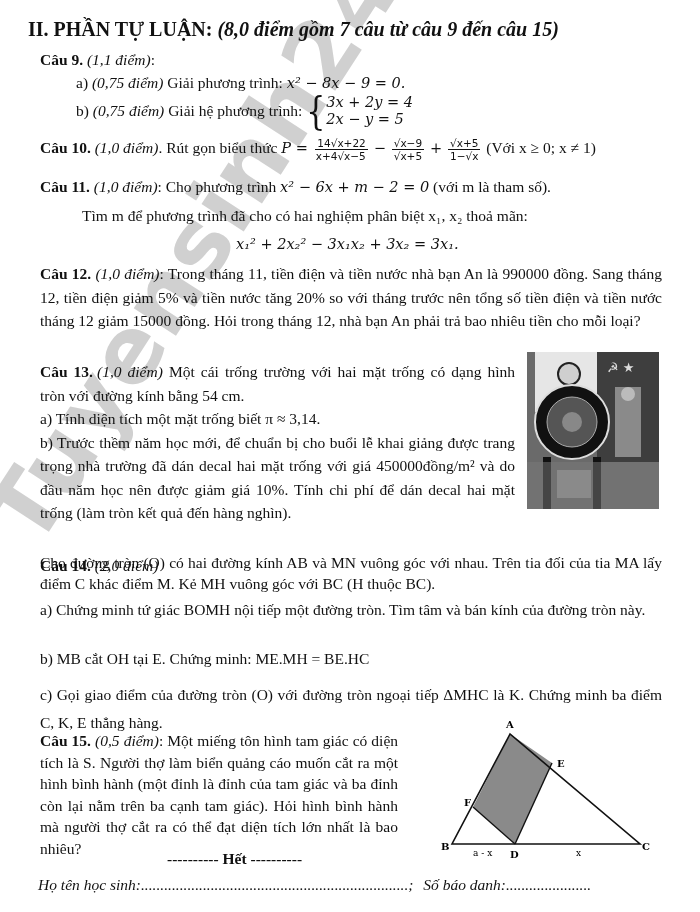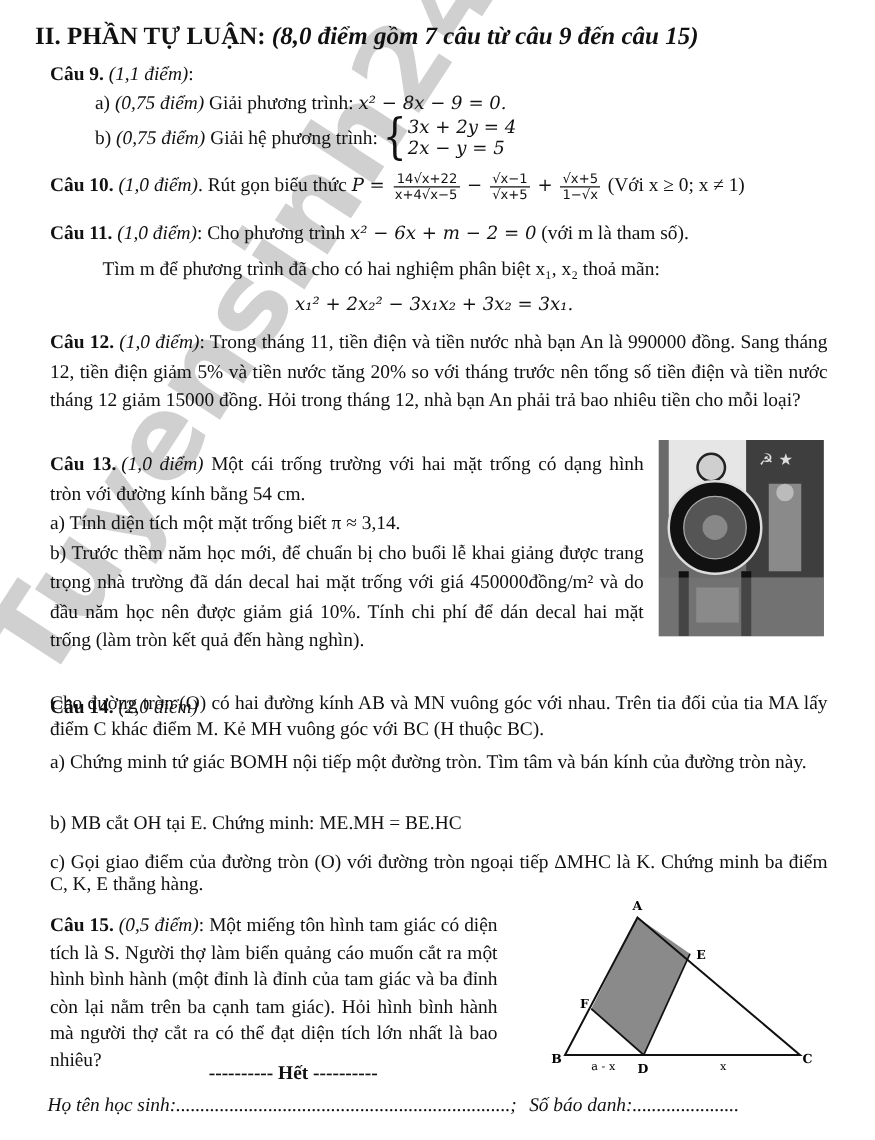--- a/index.html
+++ b/index.html
@@ -64,21 +64,21 @@
 <div class="abs" style="left:40px; top:137px;">
   <b>Câu 10.</b>
   <i>(1,0 điểm)</i><span>. Rút gọn biểu thức</span>
   <span class="math">P =</span>
   <span class="frac">
       <span class="num">14√x+22</span>
       <span class="den">x+4√x−5</span>
     </span>
   <span class="mnum">−</span>
   <span class="frac">
-      <span class="num">√x−1</span>
+      <span class="num">√x−9</span>
       <span class="den">√x+5</span>
     </span>
   <span class="mnum">+</span>
   <span class="frac">
       <span class="num">√x+5</span>
       <span class="den">1−√x</span>
     </span>
   <span>(Với x ≥ 0;  x ≠ 1)</span>
 </div>
 
@@ -121,21 +121,21 @@
   </svg>
 </div>
 
 <div class="abs" style="left:40px; top:517px;margin-top:40px;">
   <b>Câu 14.</b>
   <i>(2,0 điểm)</i>
 </div>
 <div class="para" style="top:552px; width:622px; line-height:21px;">Cho đường tròn (O) có hai đường kính AB và MN vuông góc với nhau. Trên tia đối của tia MA lấy điểm C khác điểm M. Kẻ MH vuông góc với BC (H thuộc BC).</div>
 <div class="para" style="top:599px; width:622px; line-height:21px;">a) Chứng minh tứ giác BOMH nội tiếp một đường tròn. Tìm tâm và bán kính của đường tròn này.</div>
 <div class="abs" style="left:40px; top:650px;">b) MB cắt OH tại E. Chứng minh:  ME.MH = BE.HC</div>
-<div class="para" style="top:681px; width:622px; line-height:18px;">c) Gọi giao điểm của đường tròn (O) với đường tròn ngoại tiếp ΔMHC là K.  Chứng minh ba điểm C, K, E thẳng hàng.</div>
+<div class="para" style="top:681px; width:622px; line-height:28px;">c) Gọi giao điểm của đường tròn (O) với đường tròn ngoại tiếp ΔMHC là K.  Chứng minh ba điểm C, K, E thẳng hàng.</div>
 
 <div class="para" style="top:730px; width:358px; line-height:21.5px;">
   <b>Câu 15.</b>
   <i>(0,5 điểm)</i><span>: Một miếng tôn hình tam giác có diện tích là S. Người thợ làm biển quảng cáo muốn cắt ra một hình bình hành (một đỉnh là đỉnh của tam giác và ba đỉnh còn lại nằm trên ba cạnh tam giác). Hỏi hình bình hành mà người thợ cắt ra có thể đạt diện tích lớn nhất là bao nhiêu?</span>
 </div>
 <div class="abs" style="left:167px; top:850px; font-weight:bold;">---------- Hết ----------</div>
 
 <svg class="diagram" width="230" height="145" viewBox="0 0 230 145">
   <polygon points="80,16 43,89 85,126 122,45" fill="#8a8a8a"></polygon>
   <polygon points="80,16 22,126 210,126" fill="none" stroke="#111" stroke-width="1.6"></polygon>

